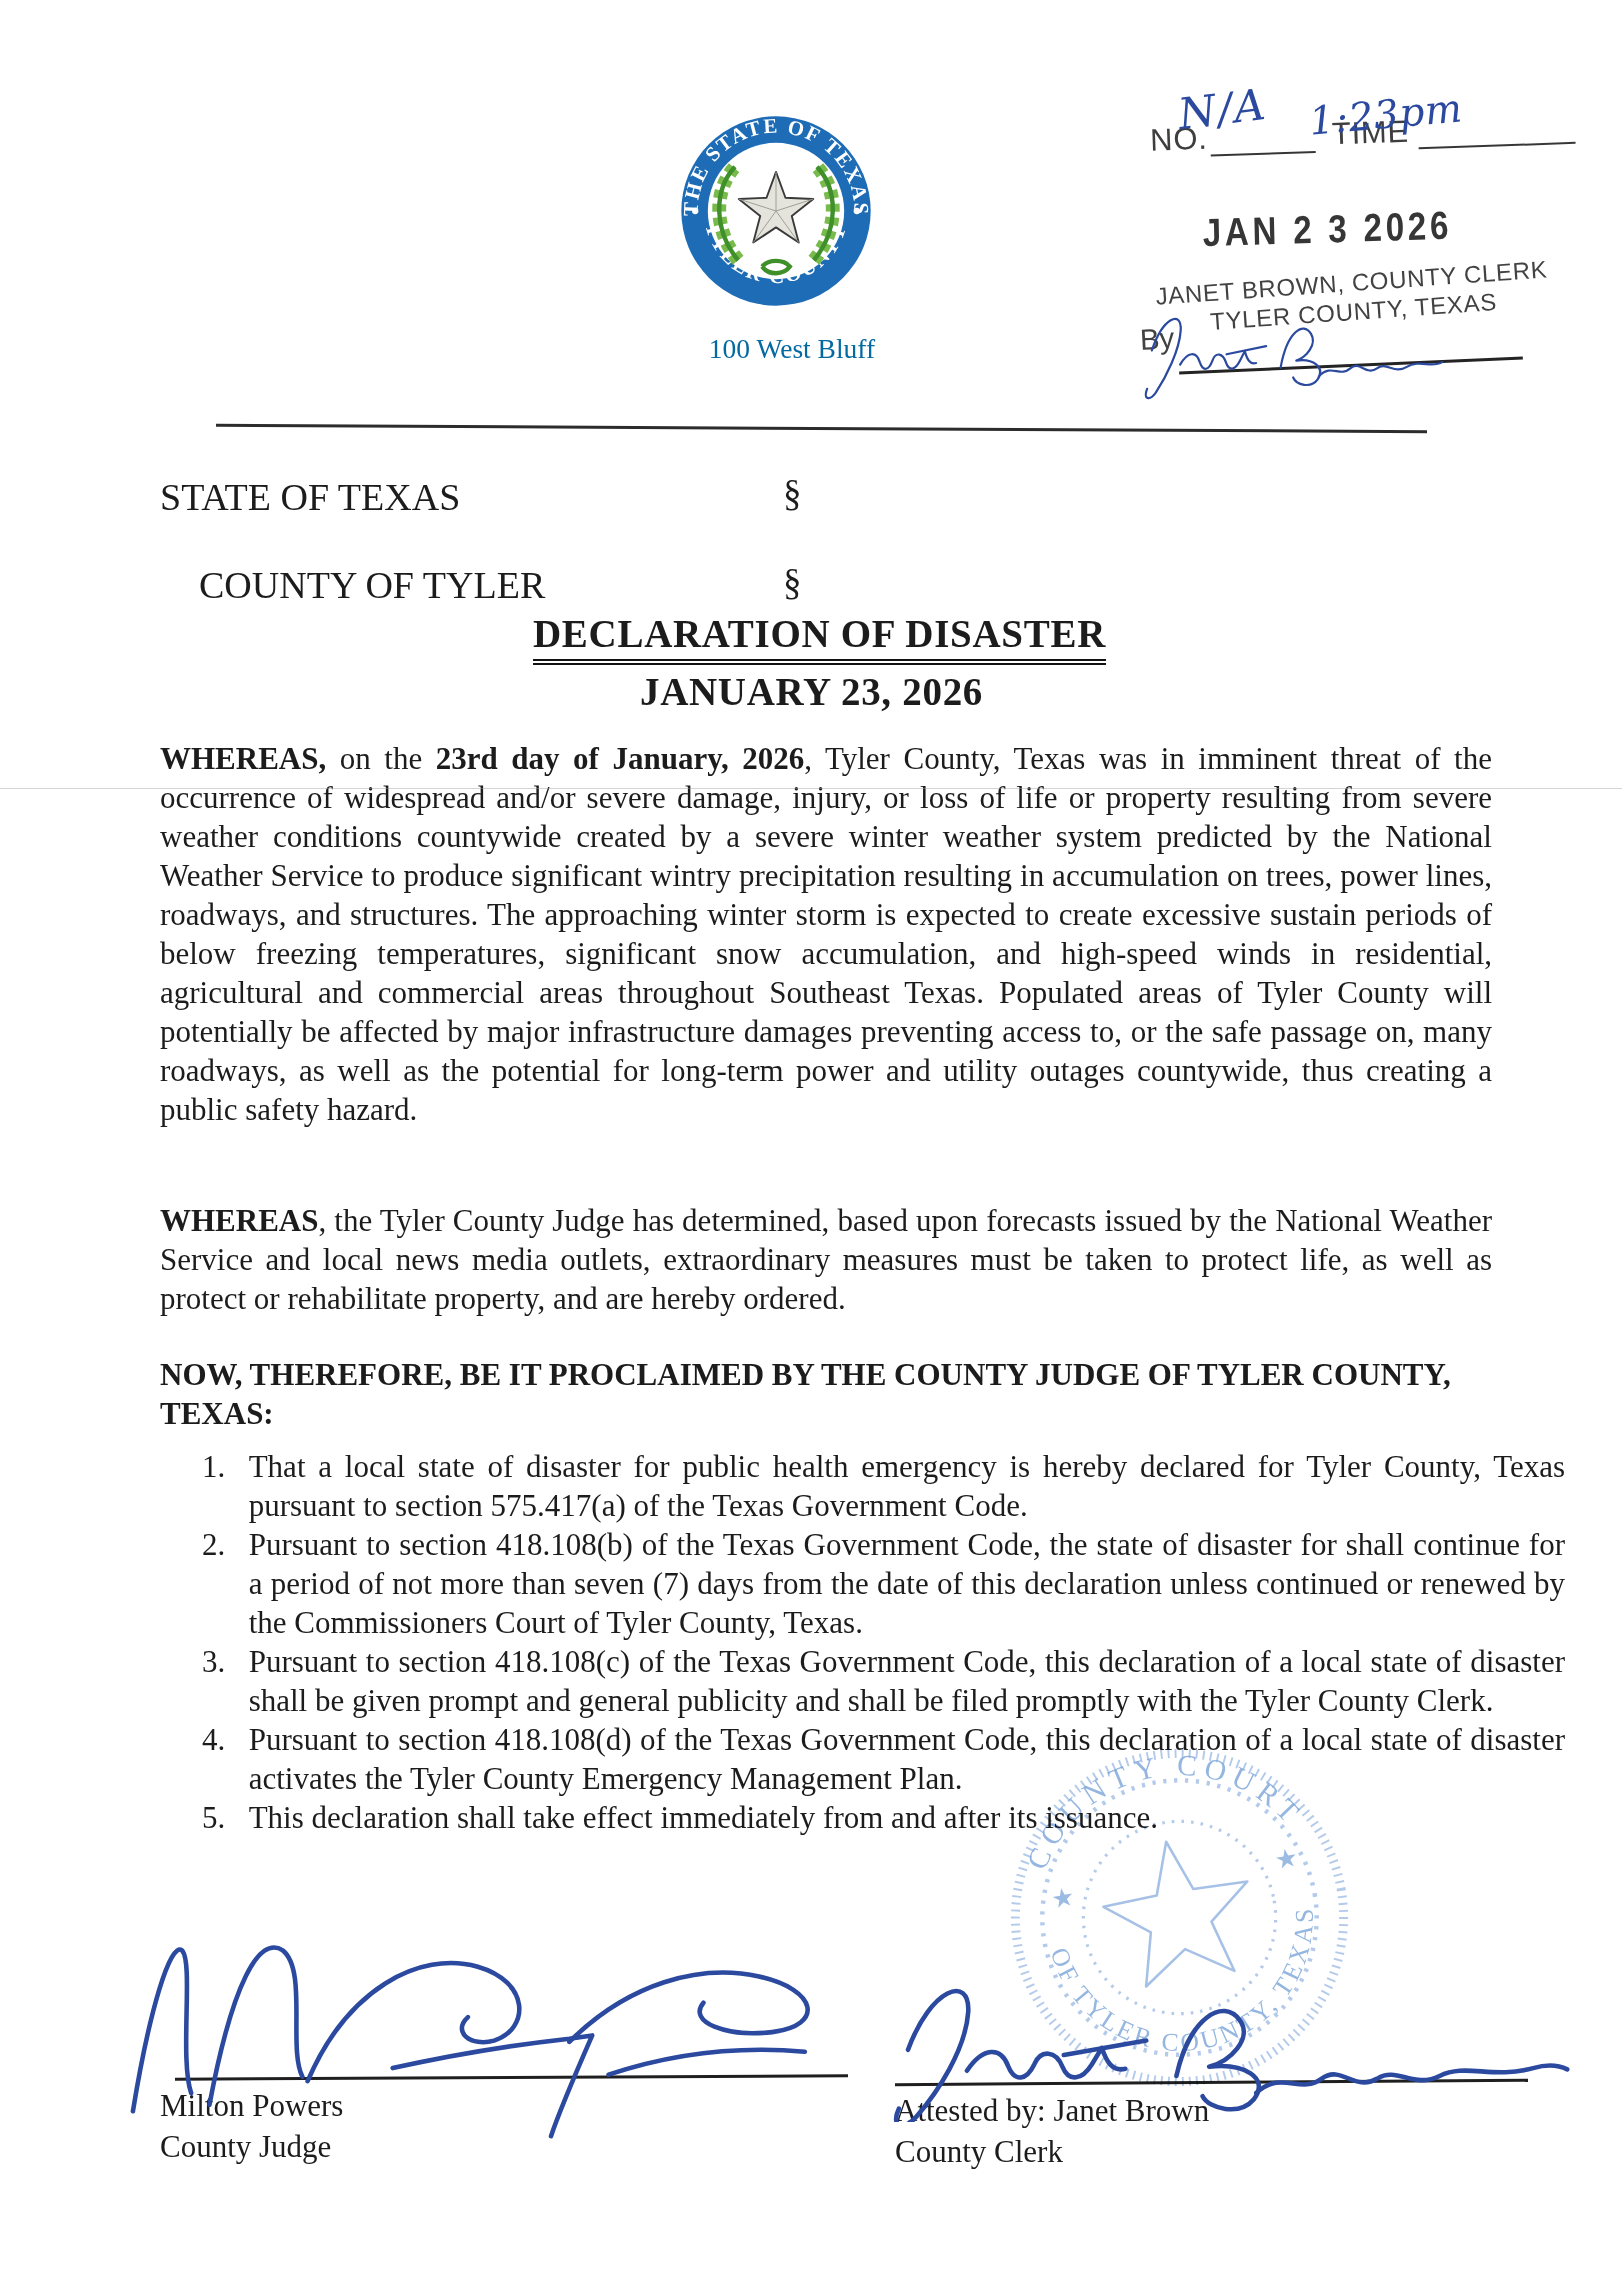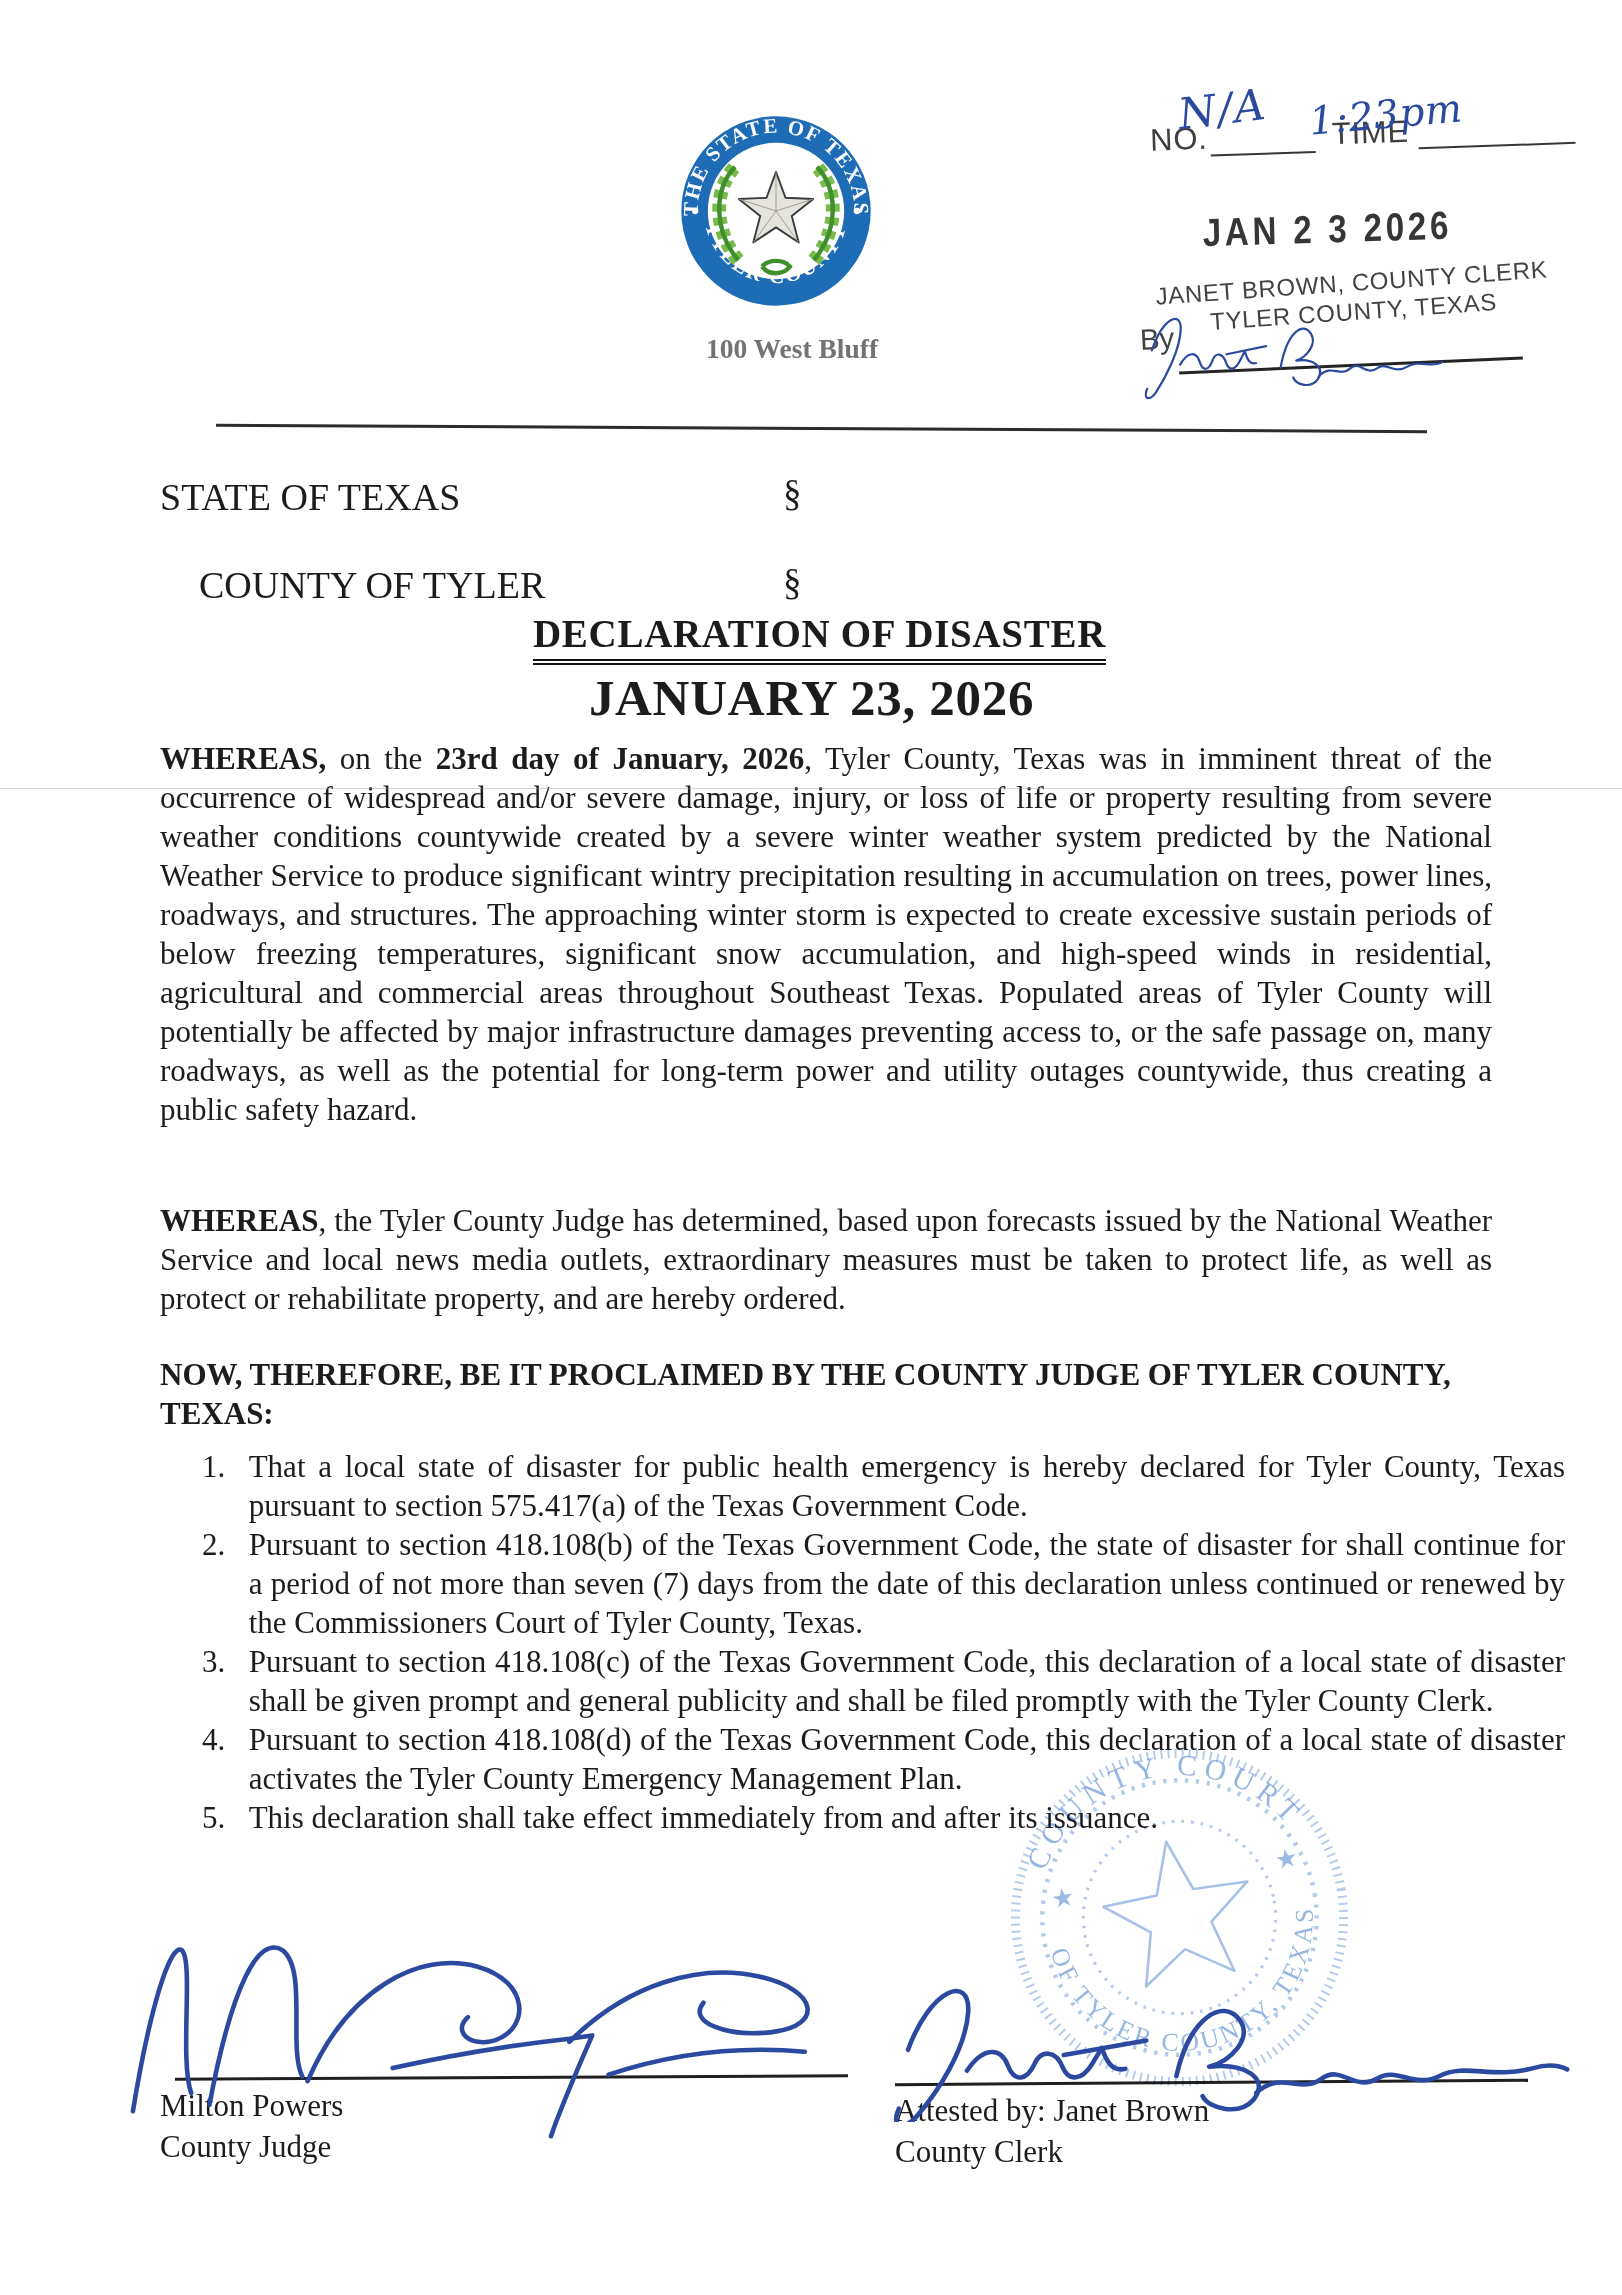--- a/index.html
+++ b/index.html
@@ -7,21 +7,21 @@
     position:relative;width:1623px;height:2295px;background:#ffffff;
     font-family:"Liberation Serif",serif;color:#1c1c1c;overflow:hidden;
   }
   .abs{position:absolute;}
   .serifbody{font-size:31px;line-height:39px;text-align:justify;}
   .stamp-sans{font-family:"Liberation Sans",sans-serif;color:#2e2e2e;}
   .handwrite{font-family:"DejaVu Serif",serif;font-style:italic;color:#2b4a9f;}
 
   
   .seal-svg{left:675px;top:110px;width:202px;height:202px;}
-  .address{left:517px;top:332px;width:550px;text-align:center;font-size:27.5px;line-height:34px;color:#737373;font-weight:bold;}
+  .address{left:517px;top:332px;width:550px;text-align:center;font-size:27.5px;line-height:34px;color:#0369a1;}
 
   
   .no-time-row{left:1150px;top:111px;width:497px;transform:rotate(-2deg);font-size:31px;letter-spacing:0.7px;opacity:.92;white-space:nowrap;}
   .blank{display:inline-block;border-bottom:2.6px solid #262626;height:37px;vertical-align:bottom;}
   .blank-no{width:105px;margin-left:2.6px;}
   .blank-time{width:157px;margin-left:9.2px;}
   .time-label{margin-left:17px;}
   .hw-no{left:1178px;top:84px;font-size:43px;transform:rotate(-7deg);letter-spacing:2px;}
   .hw-time{left:1309px;top:92px;font-size:39px;transform:rotate(-5deg);letter-spacing:0.7px;}
   .date-stamp{left:1196px;top:209px;font-size:35px;letter-spacing:3.9px;transform:scale(.95,1.12) rotate(-1.5deg);color:#262626;opacity:.92;font-weight:bold;}
@@ -32,21 +32,21 @@
 
   .rule{left:216px;top:427px;width:1211px;height:2.6px;background:#2c2c2c;transform:rotate(.3deg);}
 
   
   .cap-state{left:160px;top:475px;font-size:38px;}
   .cap-county{left:160px;top:563px;font-size:38px;margin-left:39px;}
   .cap-sec1{left:783px;top:472px;font-size:37px;}
   .cap-sec2{left:783px;top:561px;font-size:37px;}
   .title-wrap{left:0;top:611px;width:1623px;text-align:center;padding-left:8px;}
   .doc-title{display:inline-block;font-size:39px;font-weight:bold;letter-spacing:0.7px;padding-bottom:2.6px;border-bottom:6.5px double #121212;}
-  .date-title{left:0;top:669px;width:1623px;text-align:center;font-size:51px;font-weight:bold;letter-spacing:0.7px;}
+  .date-title{left:0;top:669px;width:1623px;text-align:center;font-size:39px;font-weight:bold;letter-spacing:0.7px;}
 
   
   .p1{left:160px;top:739px;width:1332px;}
   .p2{left:160px;top:1201px;width:1332px;}
   .proc{left:160px;top:1355px;width:1332px;font-weight:bold;text-align:left;}
   .orders-list{left:160px;top:1447px;width:1332px;margin:0;padding:0 0 0 73px;}
   .orders-list li{padding-left:15.7px;font-size:31px;line-height:39px;text-align:justify;}
   .orders-line{left:149px;top:1924px;font-size:31px;}
 
   .scan-line{left:0;top:788px;width:1623px;height:1.3px;background:rgba(160,160,160,.45);}

